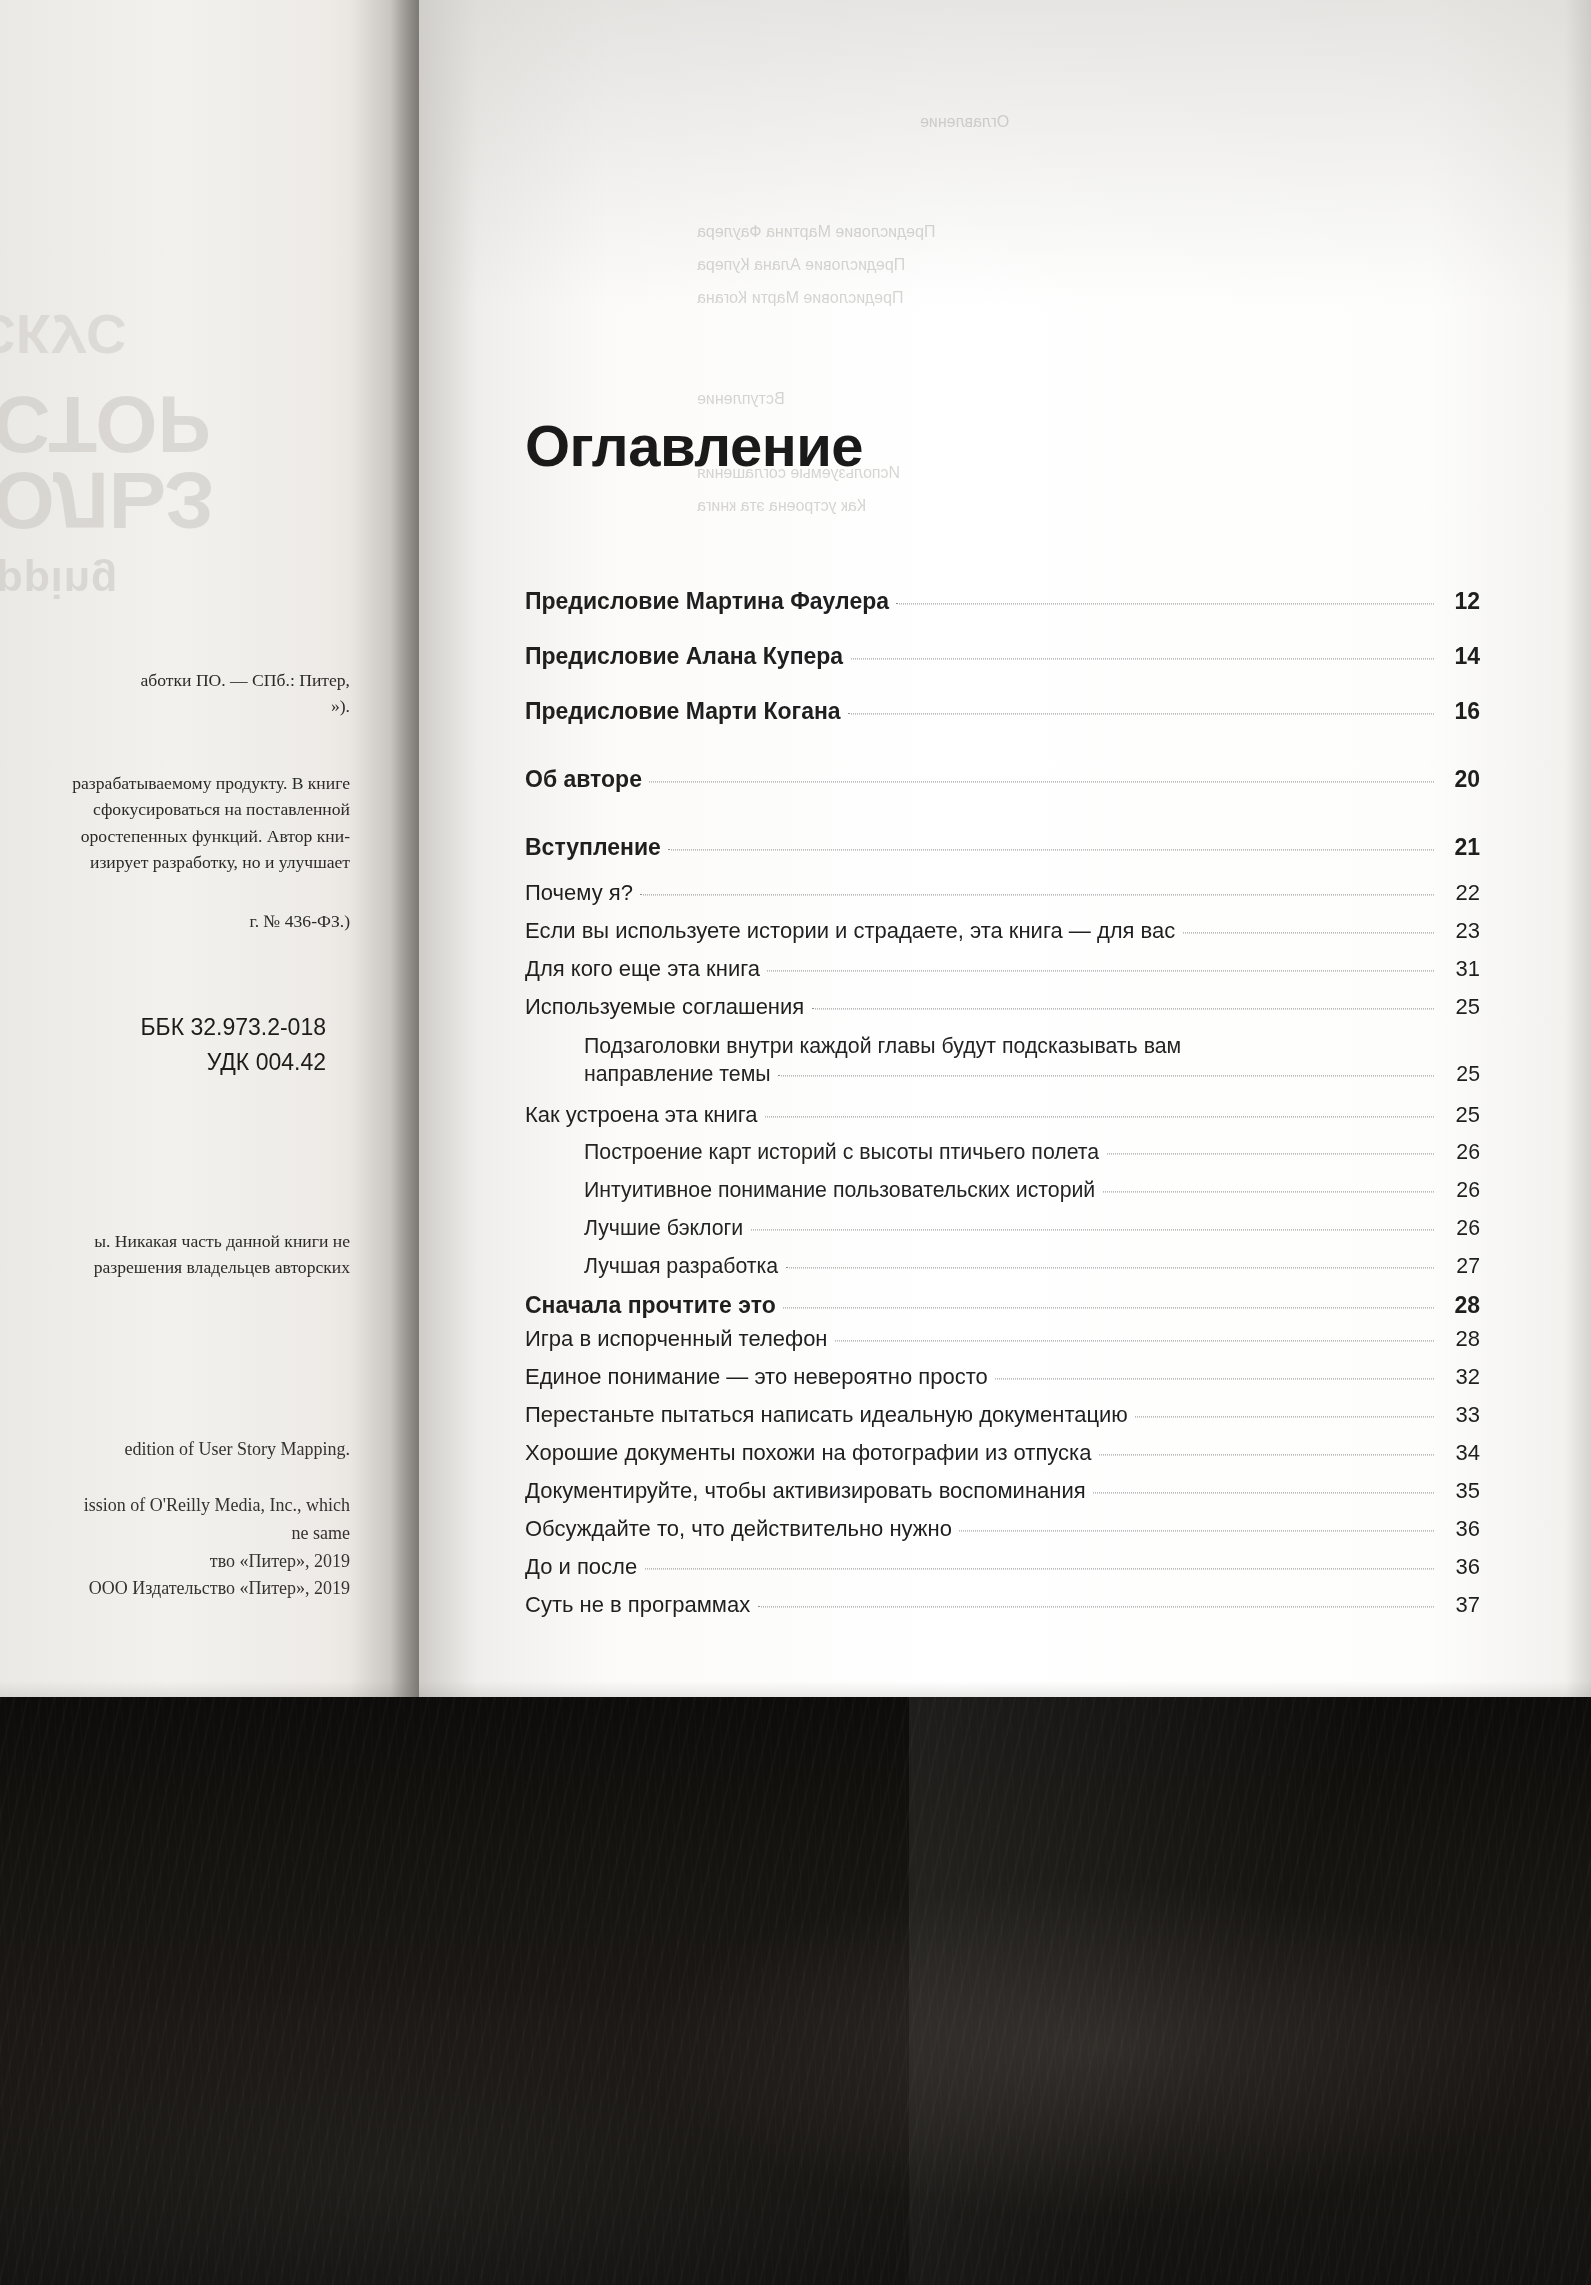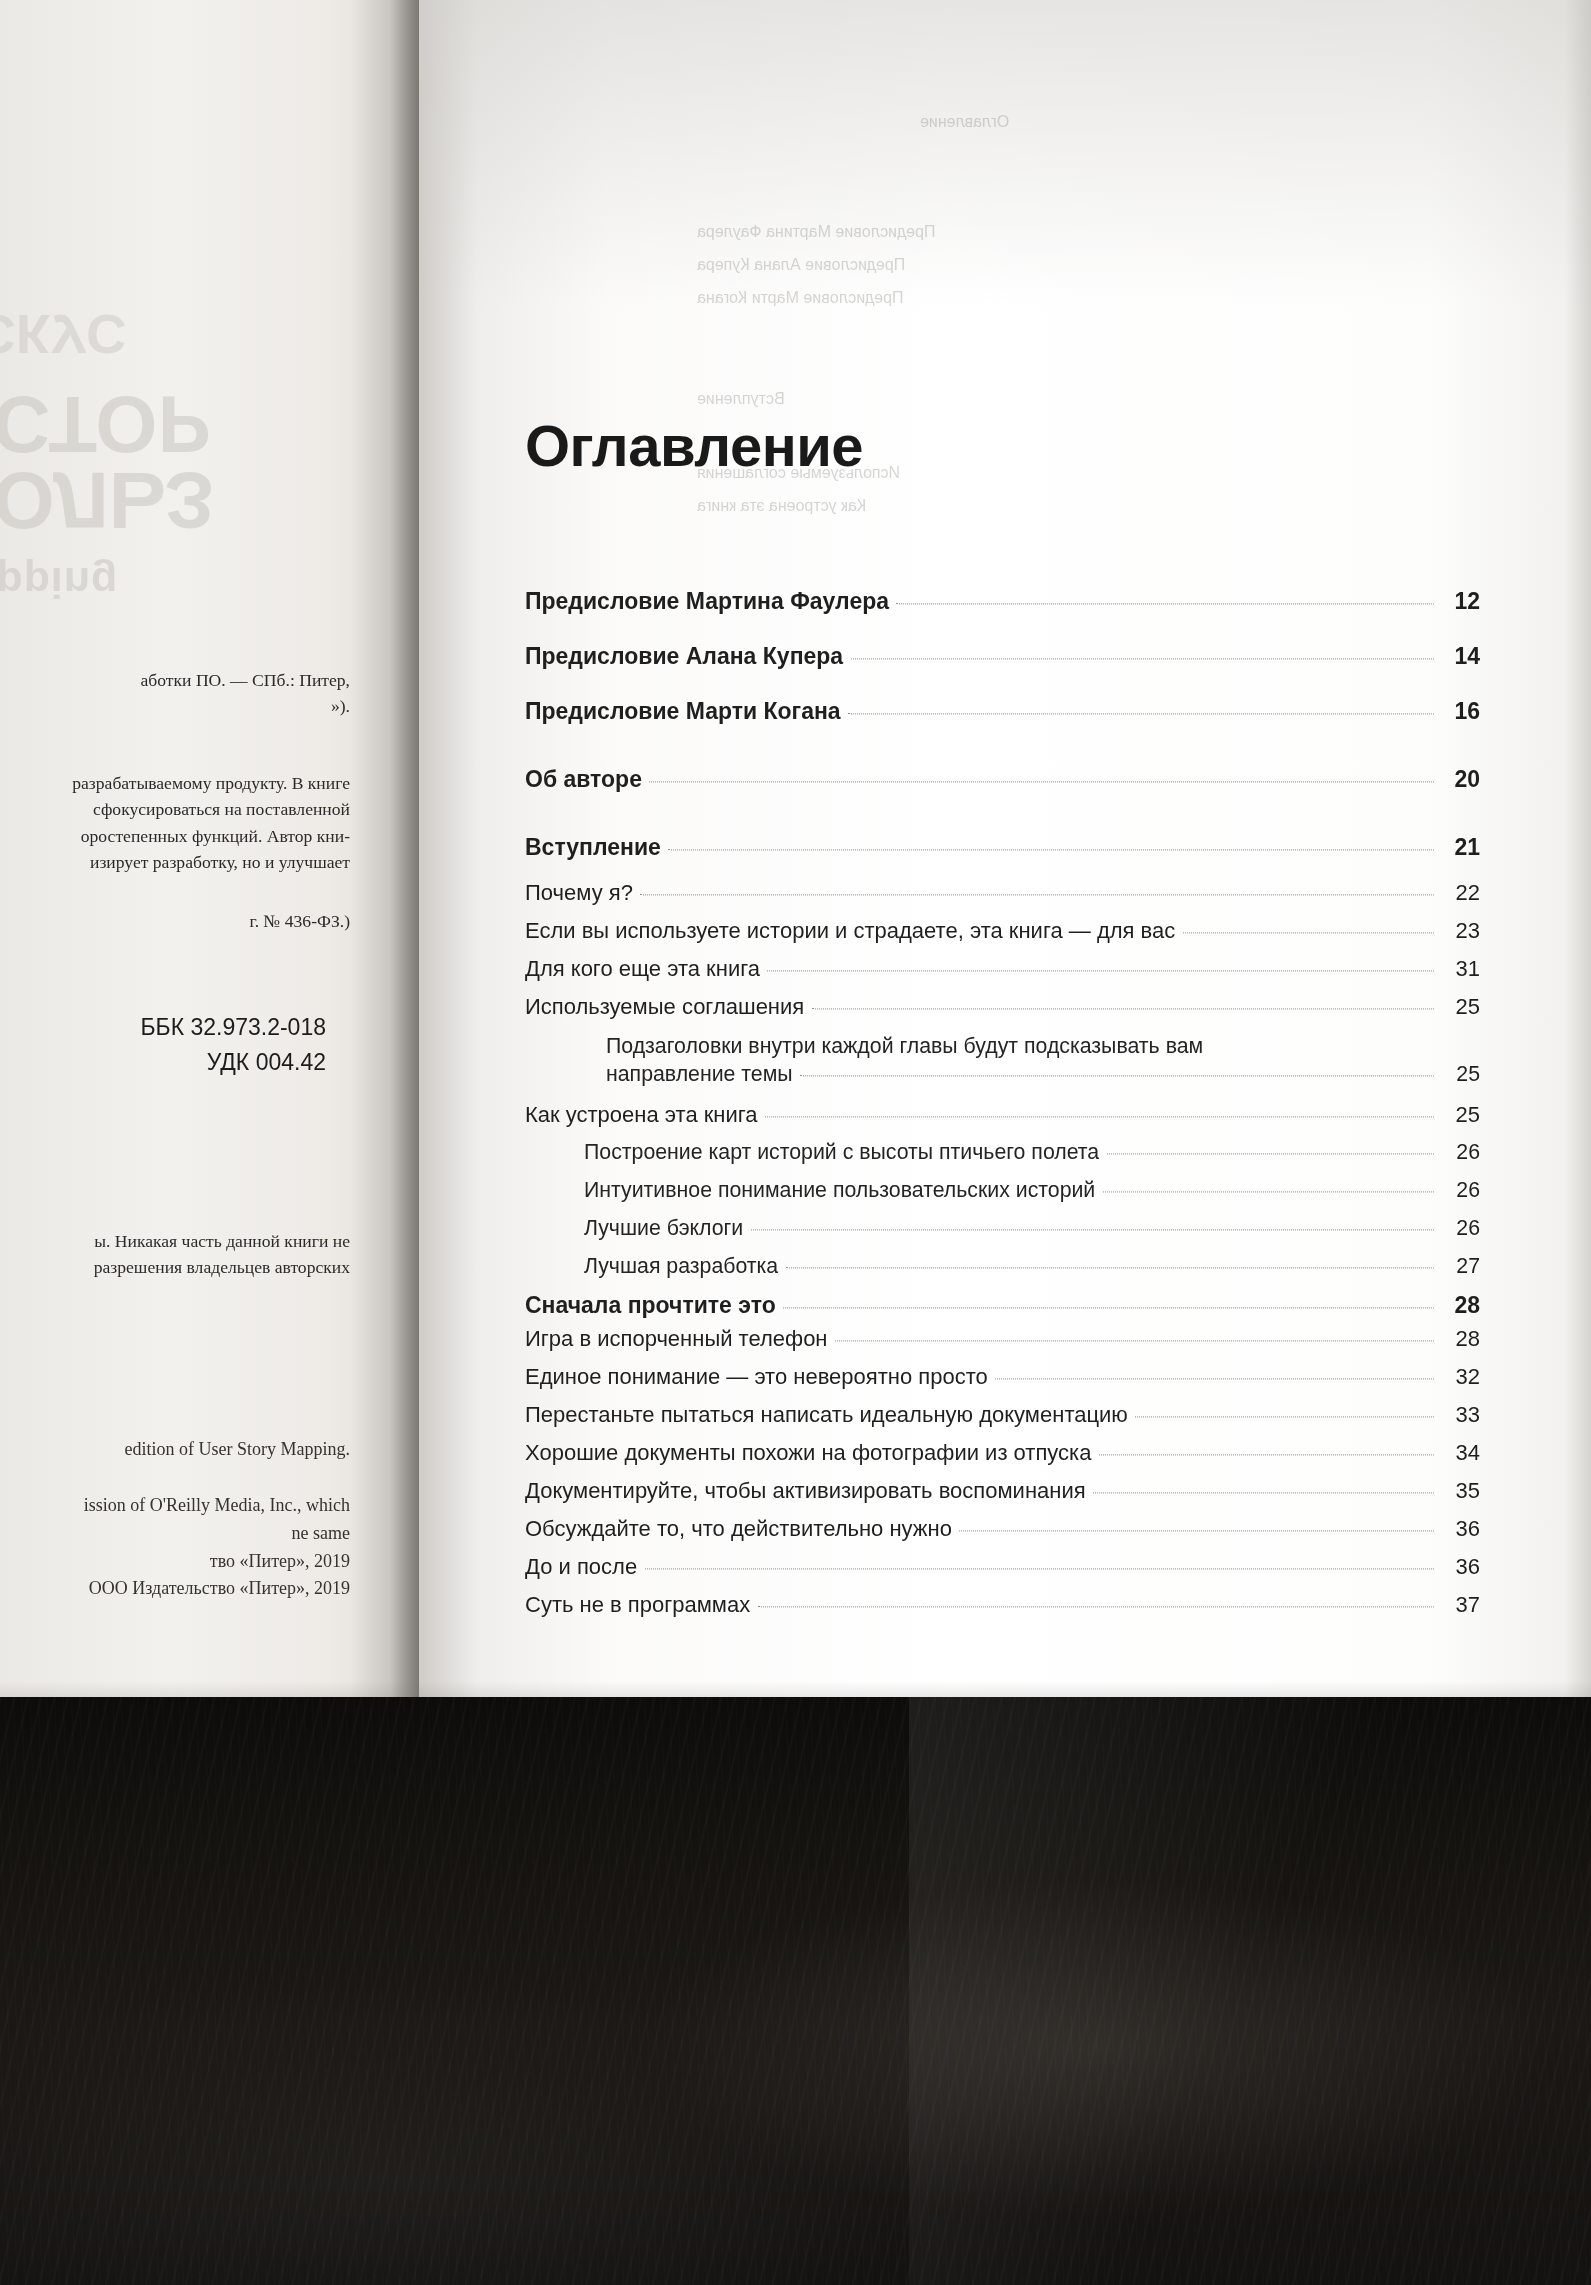--- a/index.html
+++ b/index.html
@@ -163,21 +163,21 @@
     text-align: right;
     min-width: 39px;
     color: #1f1f1f;
   }
 
   .row.lvl-bold { font-weight: 700; font-size: 23px; margin-bottom: 28px; }
   .row.lvl-1 { margin-bottom: 12px; }
   .row.lvl-2 { padding-left: 59px; font-size: 21.3px; color: #242424; }
 
   .row.wrap { flex-wrap: wrap; }
-  .row.wrap .label { white-space: normal; max-width: 612px; line-height: 1.35; margin-left: 22px; }
+  .row.wrap .label { white-space: normal; max-width: 612px; line-height: 1.35; }
   .row.wrap .line2 { display: flex; width: 100%; align-items: baseline; }
 
   
   .page-edge {
     position: absolute;
     right: 0; top: 0; width: 26px; height: 1731px;
     background: linear-gradient(90deg, rgba(255,255,255,0), rgba(190,188,184,0.55));
   }
   .bottom-edge {
     position: absolute;

